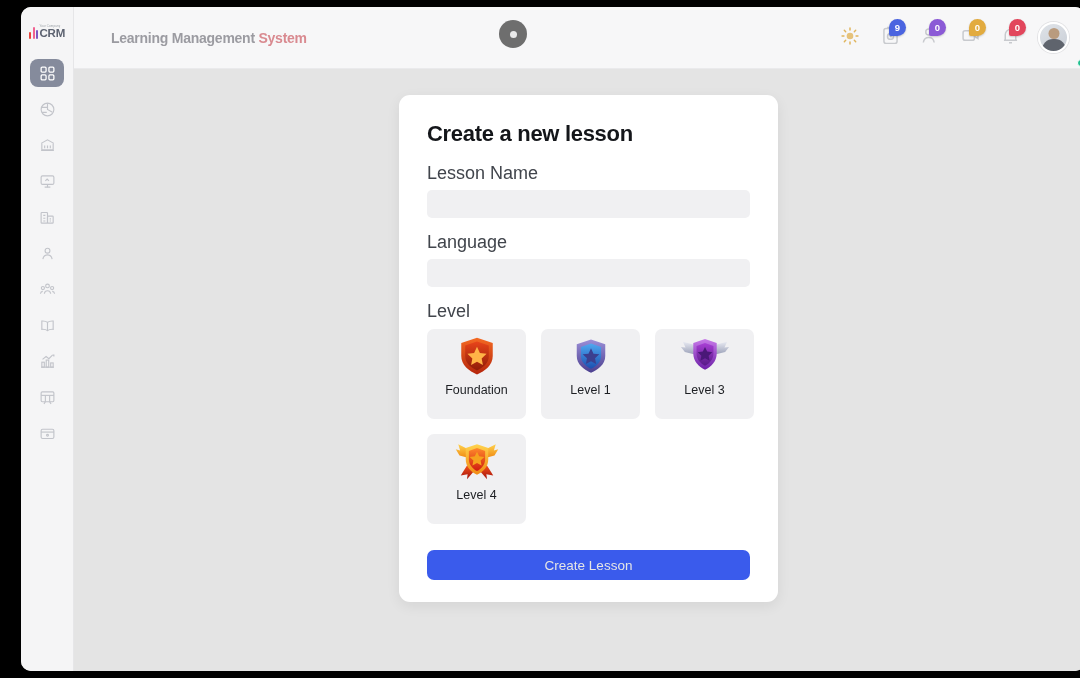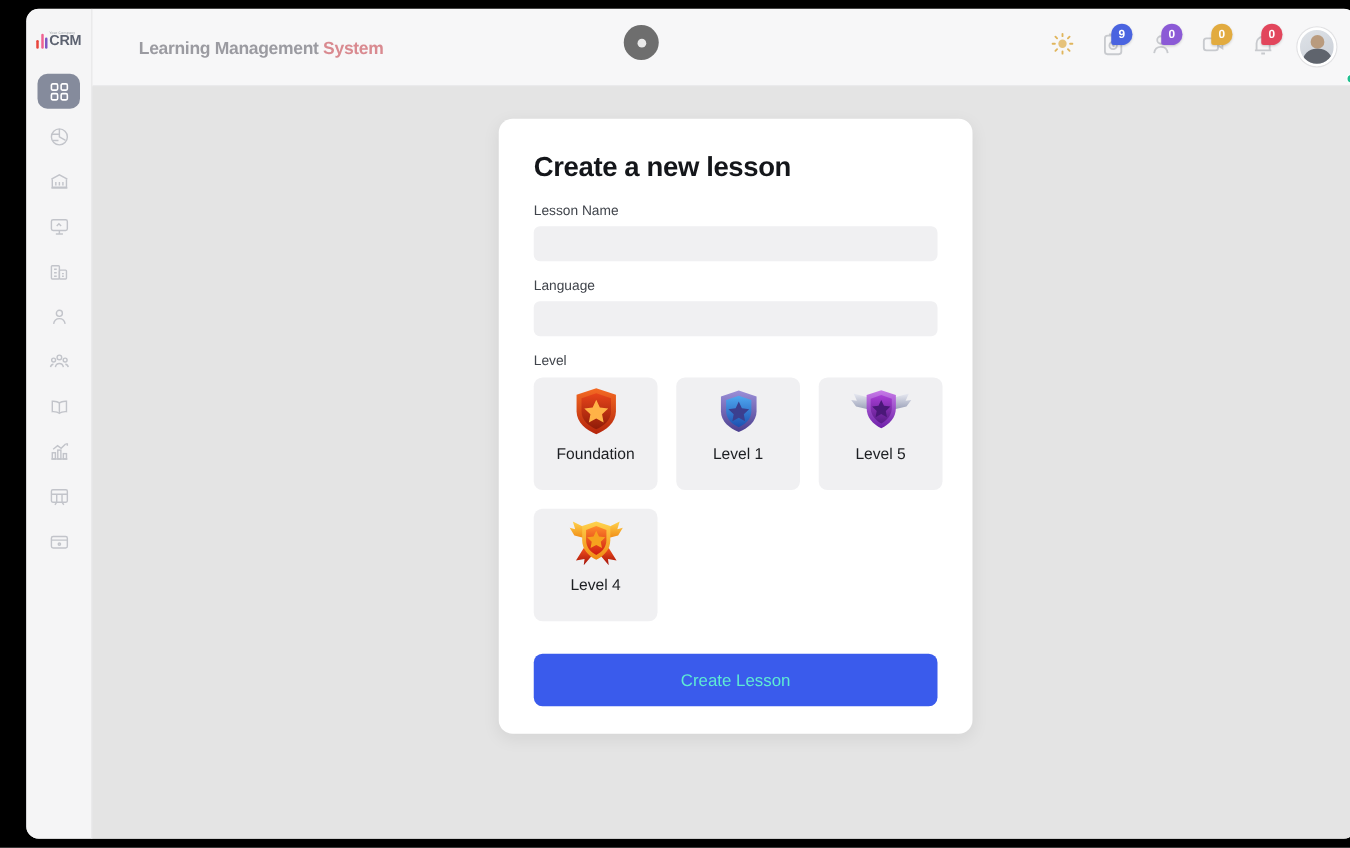--- a/index.html
+++ b/index.html
@@ -155,21 +155,21 @@
     border-radius: 11px;
     padding: 26px 28px 22px 28px;
     box-shadow: 0 4px 14px rgba(0,0,0,.07);
   }
   #card-title {
     font-size: 22px; font-weight: 700; color: #14161a;
     letter-spacing: -.3px;
     margin-bottom: 16px;
   }
   .field-label {
-    font-size: 11px; color: #41454c;
+    font-size: 18px; color: #41454c;
     margin-bottom: 6px;
   }
   .text-input {
     width: 100%; height: 28px;
     background: #f0f0f2;
     border: none; border-radius: 5px;
     padding: 0 10px;
     font-size: 12.5px; color: #2b2d31;
     font-family: "Liberation Sans", sans-serif;
     outline: none;
@@ -198,24 +198,24 @@
     flex: 1;
     display: flex; align-items: center; justify-content: center;
     width: 100%;
   }
   .level-tile .lvl-name {
     font-size: 12.5px; color: #1d1f23;
   }
   .level-tile.no-art .badge-art { flex: 1; }
 
   #submit-btn {
-    width: 100%; height: 42px;
+    width: 100%; height: 30px;
     background: #3a5bec;
     border: none; border-radius: 7px;
-    color: #5eead4; font-size: 13.5px;
+    color: #e5e5e5; font-size: 13.5px;
     font-family: "Liberation Sans", sans-serif;
     cursor: pointer;
   }
 </style>
 </head>
 <body>
 
 <div id="window">
 
   <div id="sidebar">
@@ -501,21 +501,21 @@
                     <stop offset="1" stop-color="#571a86"></stop>
                 </linearGradient>
               </defs>
               <path d="M28 14 L6 8 L10 17 L3 16 L9 24 L26 28 Z" fill="url(#gW1)"></path>
               <path d="M52 14 L74 8 L70 17 L77 16 L71 24 L54 28 Z" fill="url(#gW1)"></path>
               <path d="M40 4 L58 10 V26 C58 38 50 46 40 51 C30 46 22 38 22 26 V10 Z" fill="url(#gP1)"></path>
               <path d="M40 10 L53 14.5 V26 C53 35 47 41 40 45 C33 41 27 35 27 26 V14.5 Z" fill="url(#gP2)"></path>
               <path d="M40 16 l3.4 7.2 7.9 1 -5.7 5.4 1.4 7.8 -7-3.9 -7 3.9 1.4-7.8 -5.7-5.4 7.9-1 Z" fill="#4a1878"></path>
             </svg>
           </span>
-          <span class="lvl-name">Level 5</span>
+          <span class="lvl-name">Level 3</span>
         </div>
 
         <div class="level-tile">
           <span class="badge-art">
             <svg width="50" height="44" viewBox="0 0 80 62">
               <defs>
                 <linearGradient id="gO1" x1="0" y1="0" x2="0" y2="1">
                   <stop offset="0" stop-color="#ffd34d"></stop>
                     <stop offset="1" stop-color="#f08a14"></stop>
                 </linearGradient>

